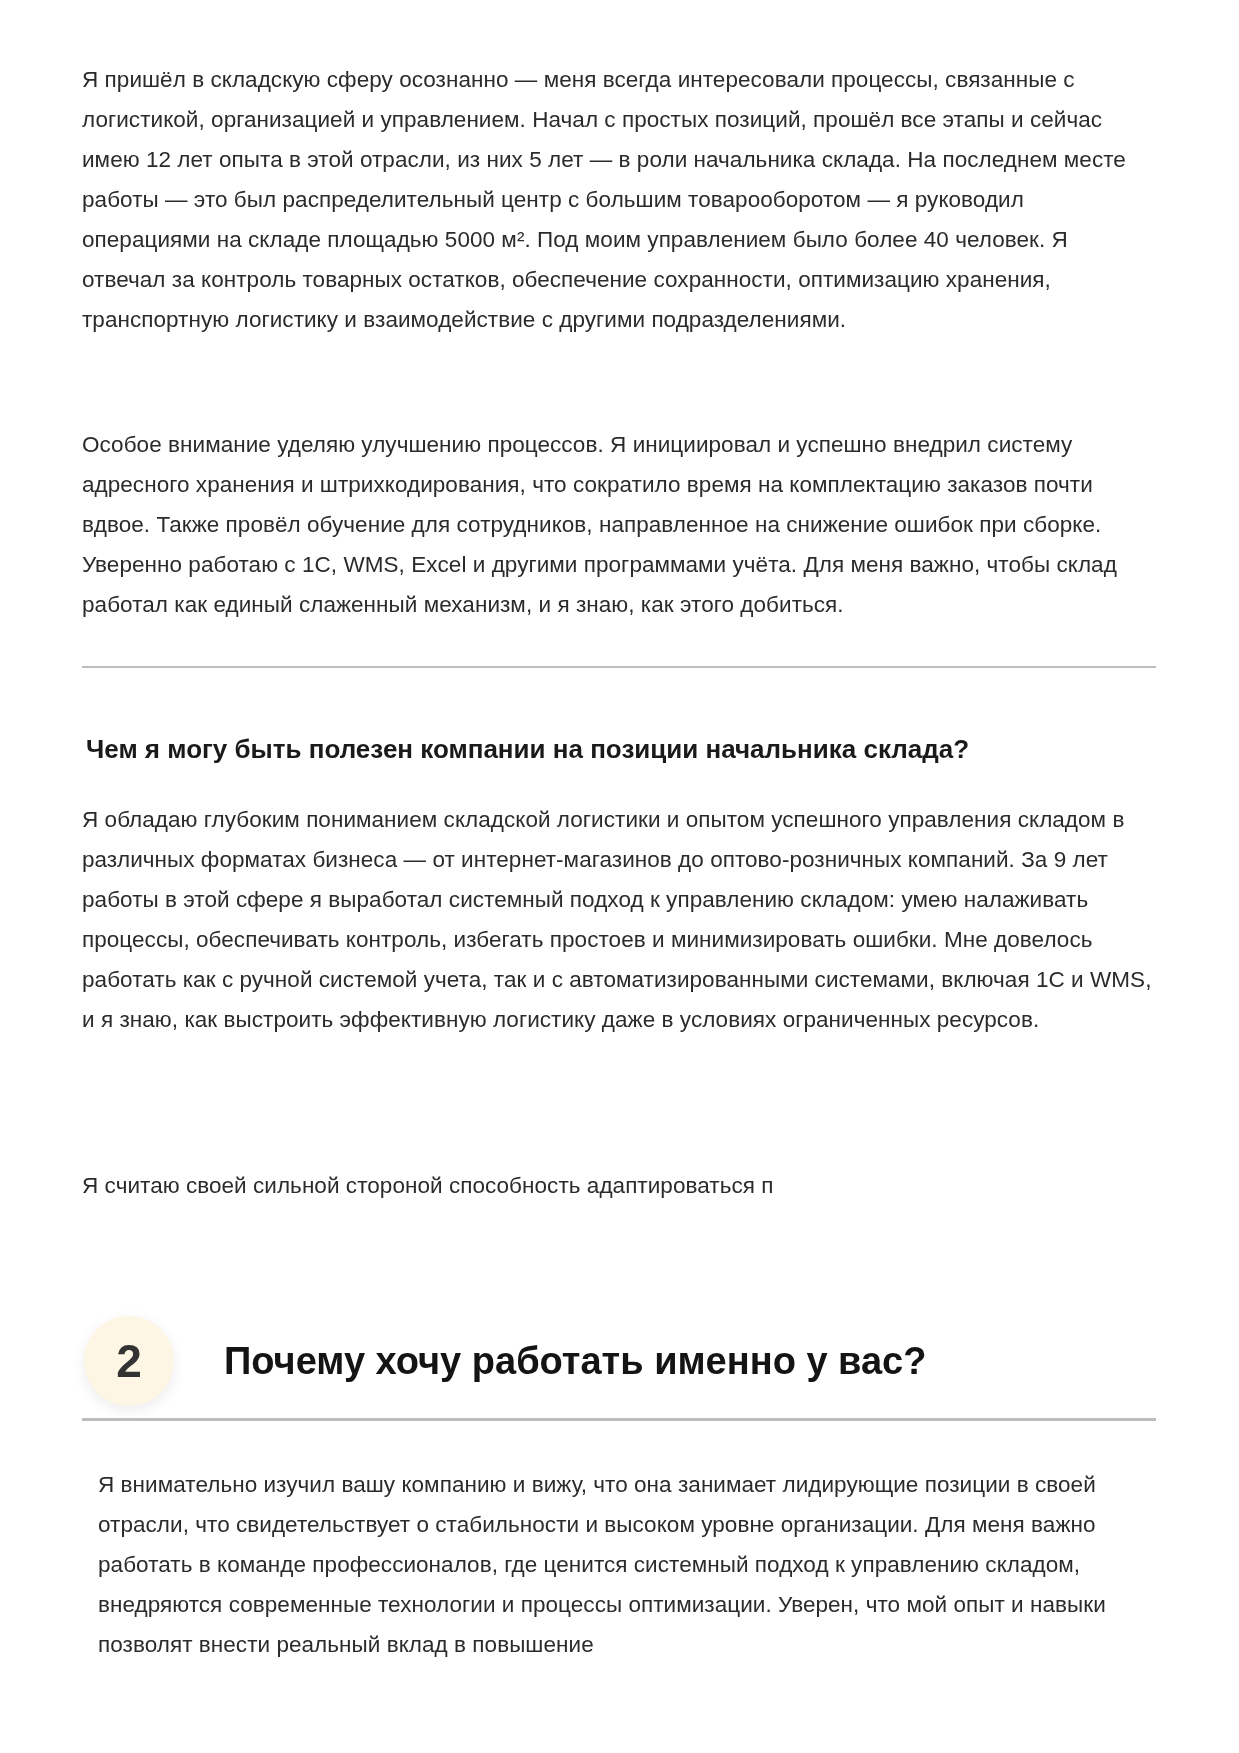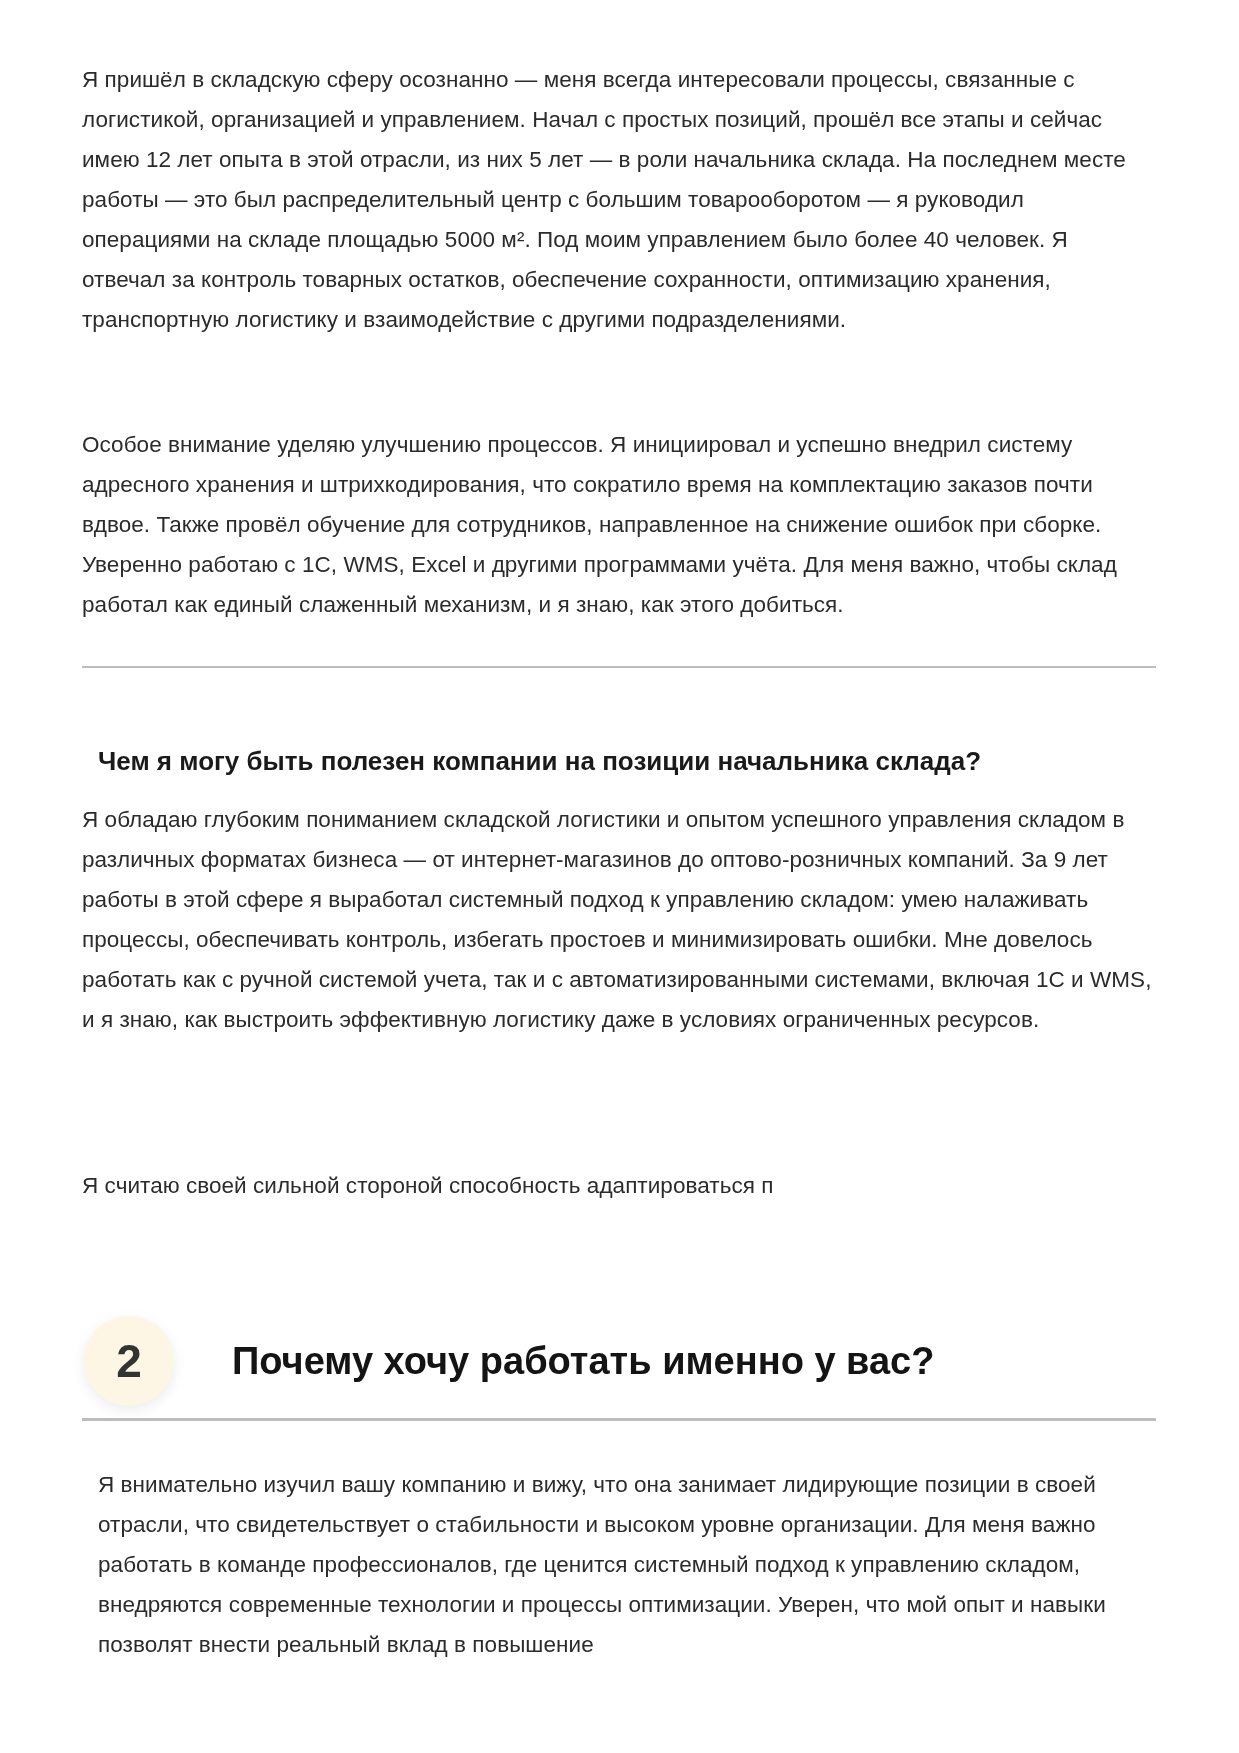--- a/index.html
+++ b/index.html
@@ -40,21 +40,21 @@
     #div1 { top: 666px; height: 2px; }
     #subheading {
       position: absolute;
       top: 727px;
       left: 0;
       width: 1074px;
       font-size: 26px;
       line-height: 36px;
       font-weight: bold;
       color: #1a1a1a;
-      margin: 16px;
+      margin: 4px;
     }
     #p3 { position: absolute; top: 800px; left: 0; width: 1074px; }
     #p4 { position: absolute; top: 1166px; left: 0; width: 1074px; }
 
     .section-head {
       position: absolute;
       top: 1316px;
       left: 0;
       width: 1074px;
       height: 90px;
@@ -70,21 +70,21 @@
       box-shadow: 0 4px 14px rgba(0,0,0,0.08);
       display: flex;
       align-items: center;
       justify-content: center;
       font-size: 46px;
       font-weight: bold;
       color: #333333;
     }
     .section-title {
       position: absolute;
-      left: 150px;
+      left: 142px;
       top: 20px;
       font-size: 38px;
       line-height: 50px;
       font-weight: bold;
       color: #141414;
       margin: 0;
       white-space: nowrap;
     }
     #div2 { top: 1418px; height: 3px; }
     #p5 { position: absolute; top: 1465px; left: 16px; width: 1074px; }

